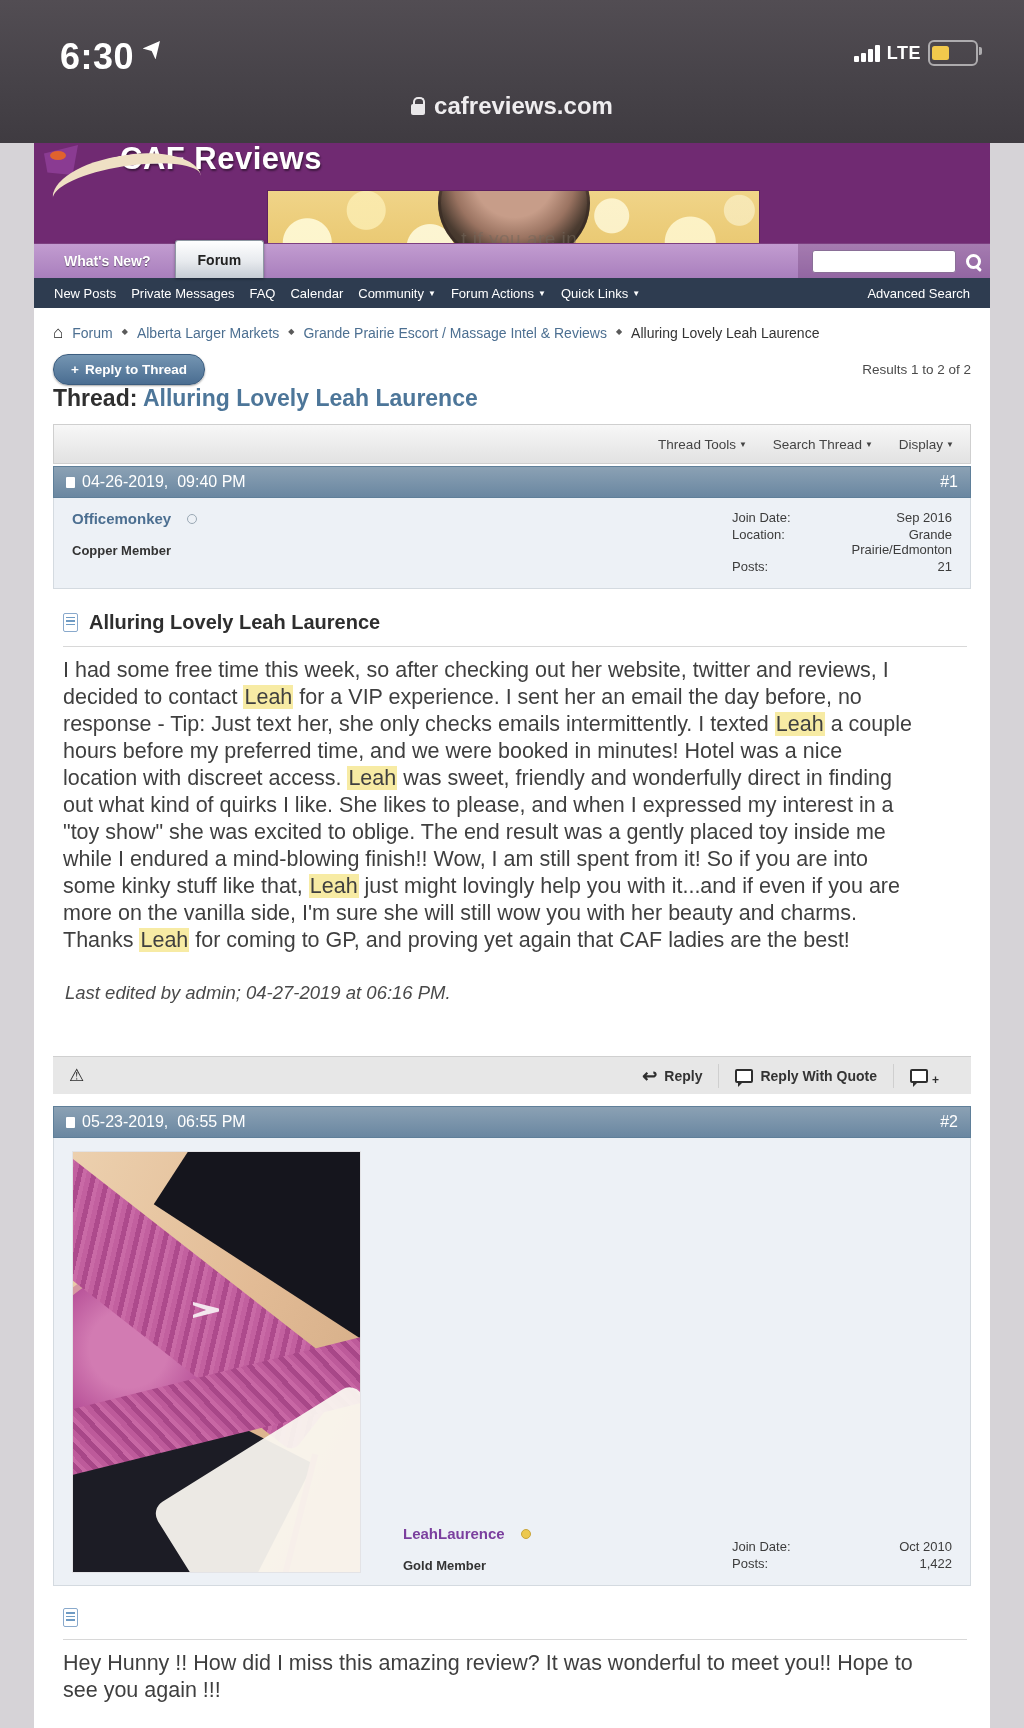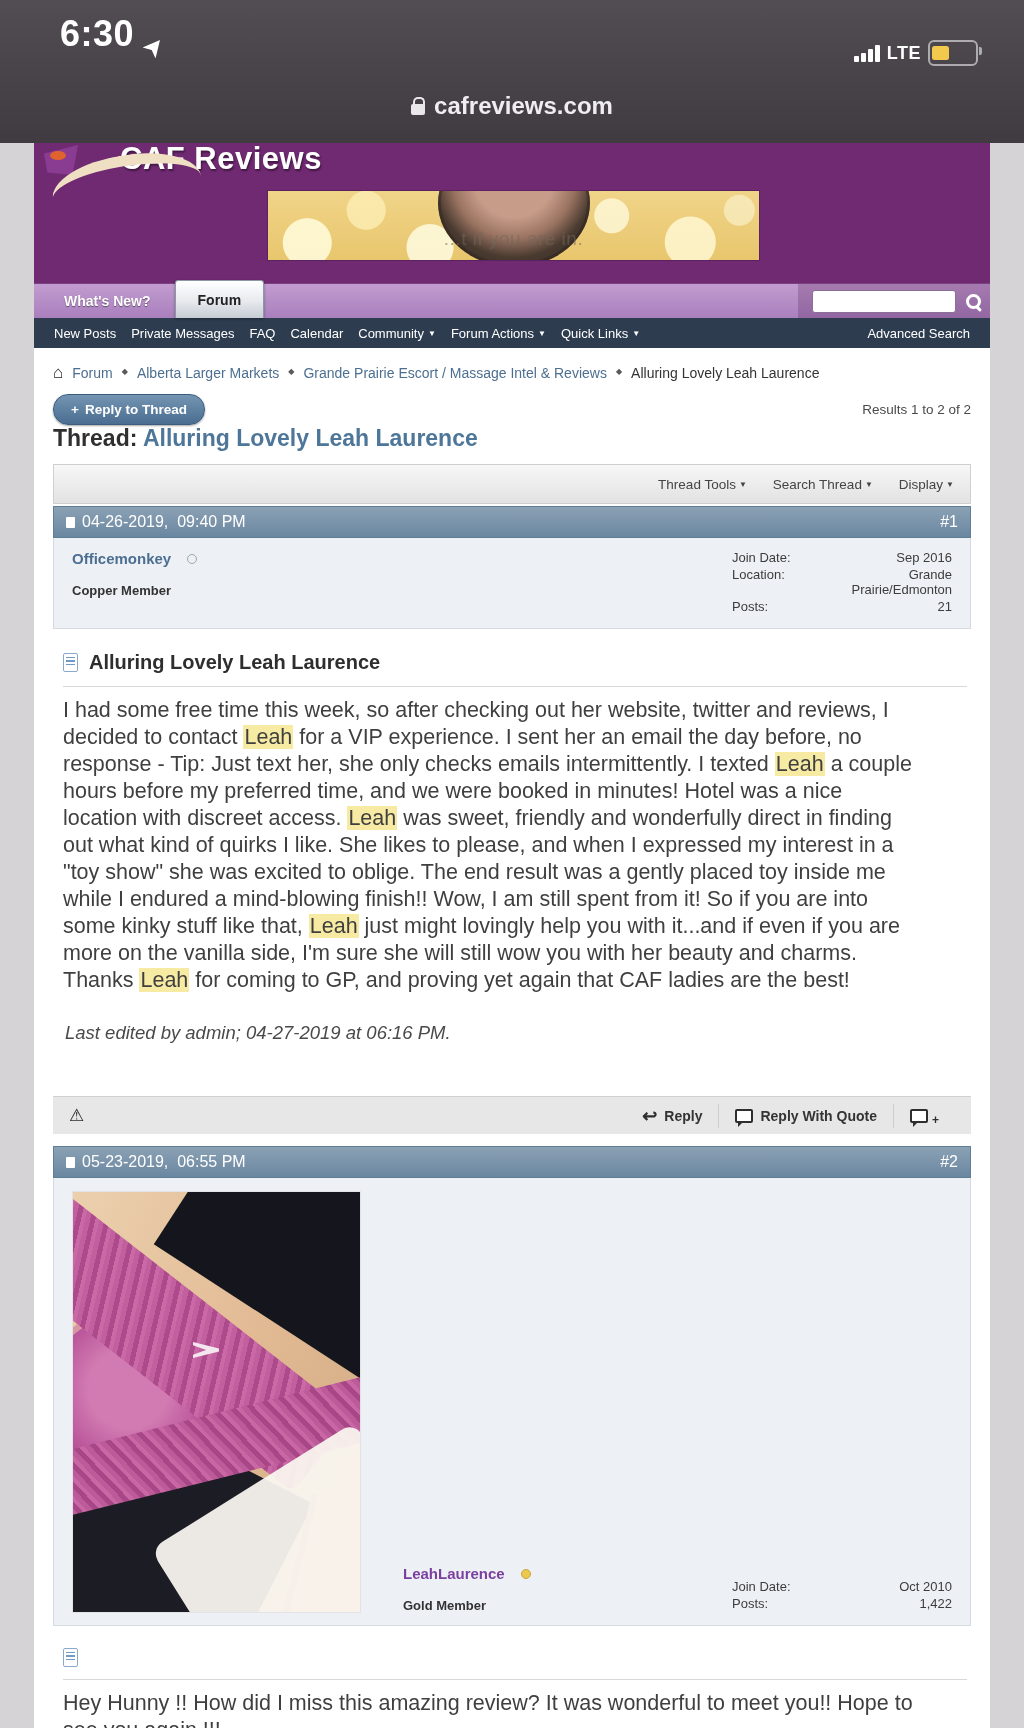--- a/index.html
+++ b/index.html
@@ -4,39 +4,39 @@
 <style>
   html,body{margin:0;padding:0;}
   body{
     width:1024px;height:1728px;overflow:hidden;position:relative;
     background:#d6d3d7;
     font-family:"Liberation Sans", sans-serif;
     -webkit-font-smoothing:antialiased;
   }
   
   .statusbar{height:143px;background:linear-gradient(180deg,#524d53 0%,#474349 55%,#3f3b41 100%);position:relative;}
-  .time-row{position:absolute;top:13px;left:60px;display:flex;align-items:flex-end;color:#fff;}
+  .time-row{position:absolute;top:36px;left:60px;display:flex;align-items:flex-start;color:#fff;}
   .time-text{font-size:36px;font-weight:bold;letter-spacing:.5px;}
   .loc-arrow{width:17px;height:17px;background:#fff;clip-path:polygon(50% 0%,100% 100%,50% 76%,0% 100%);transform:rotate(40deg);margin-left:12px;margin-top:3px;}
   .status-right{position:absolute;top:40px;right:46px;display:flex;align-items:center;gap:7px;}
   .sig{display:flex;align-items:flex-end;gap:2.5px;height:17px;}
   .sig span{width:4.5px;background:#fff;border-radius:1px;display:block;}
   .sig .b1{height:6px}.sig .b2{height:9px}.sig .b3{height:13px}.sig .b4{height:17px}
   .lte{color:#fff;font-weight:bold;font-size:18px;letter-spacing:.5px;}
   .batt{width:46px;height:22px;border:2px solid rgba(255,255,255,.55);border-radius:6px;position:relative;display:flex;align-items:center;}
   .batt-fill{width:17px;height:14px;background:#f2c94c;border-radius:2.5px;margin-left:2px;}
   .batt-nub{position:absolute;right:-6px;top:5px;width:3px;height:8px;background:rgba(255,255,255,.55);border-radius:0 2px 2px 0;}
   .url-row{position:absolute;left:0;right:0;top:92px;display:flex;justify-content:center;align-items:center;gap:9px;color:#efedef;}
   .url-text{font-size:24px;font-weight:600;}
   .lock{position:relative;width:14px;height:11px;background:#e9e7e9;border-radius:2px;margin-top:7px;}
   .lock::before{content:"";position:absolute;left:2px;top:-7px;width:8px;height:8px;border:2px solid #e9e7e9;border-bottom:none;border-radius:5px 5px 0 0;}
   
   .page{margin:0 34px;background:#fff;height:1585px;position:relative;overflow:hidden;}
   
-  .masthead{height:140px;background:#702a72;position:relative;overflow:hidden;}
+  .masthead{height:100px;background:#702a72;position:relative;overflow:hidden;}
   .logo{position:absolute;left:10px;top:-8px;display:flex;align-items:center;height:48px;}
   .mask-shape{position:relative;width:58px;height:40px;}
   .mask-shape .swoosh{position:absolute;left:8px;top:16px;width:150px;height:54px;border-radius:50%;border-top:11px solid #efe0c4;transform:rotate(-9deg);}
   .mask-shape .face{position:absolute;left:0;top:6px;width:34px;height:30px;background:#8a3b92;clip-path:polygon(0 28%,100% 0,84% 100%,10% 92%);}
   .mask-shape .eye{position:absolute;left:6px;top:12px;width:16px;height:9px;background:#e0622d;border-radius:50%;}
   .site-title{color:#fff;font-size:31px;font-weight:bold;letter-spacing:.5px;margin-left:18px;text-shadow:1px 2px 2px rgba(0,0,0,.45);}
   .banner{position:absolute;left:233px;top:47px;width:491px;height:69px;overflow:hidden;border:1px solid #5c2160;
     background:
       radial-gradient(circle at 8% 75%, rgba(255,250,215,.9) 0 24px, transparent 25px),
       radial-gradient(circle at 20% 28%, rgba(252,238,180,.8) 0 19px, transparent 20px),

